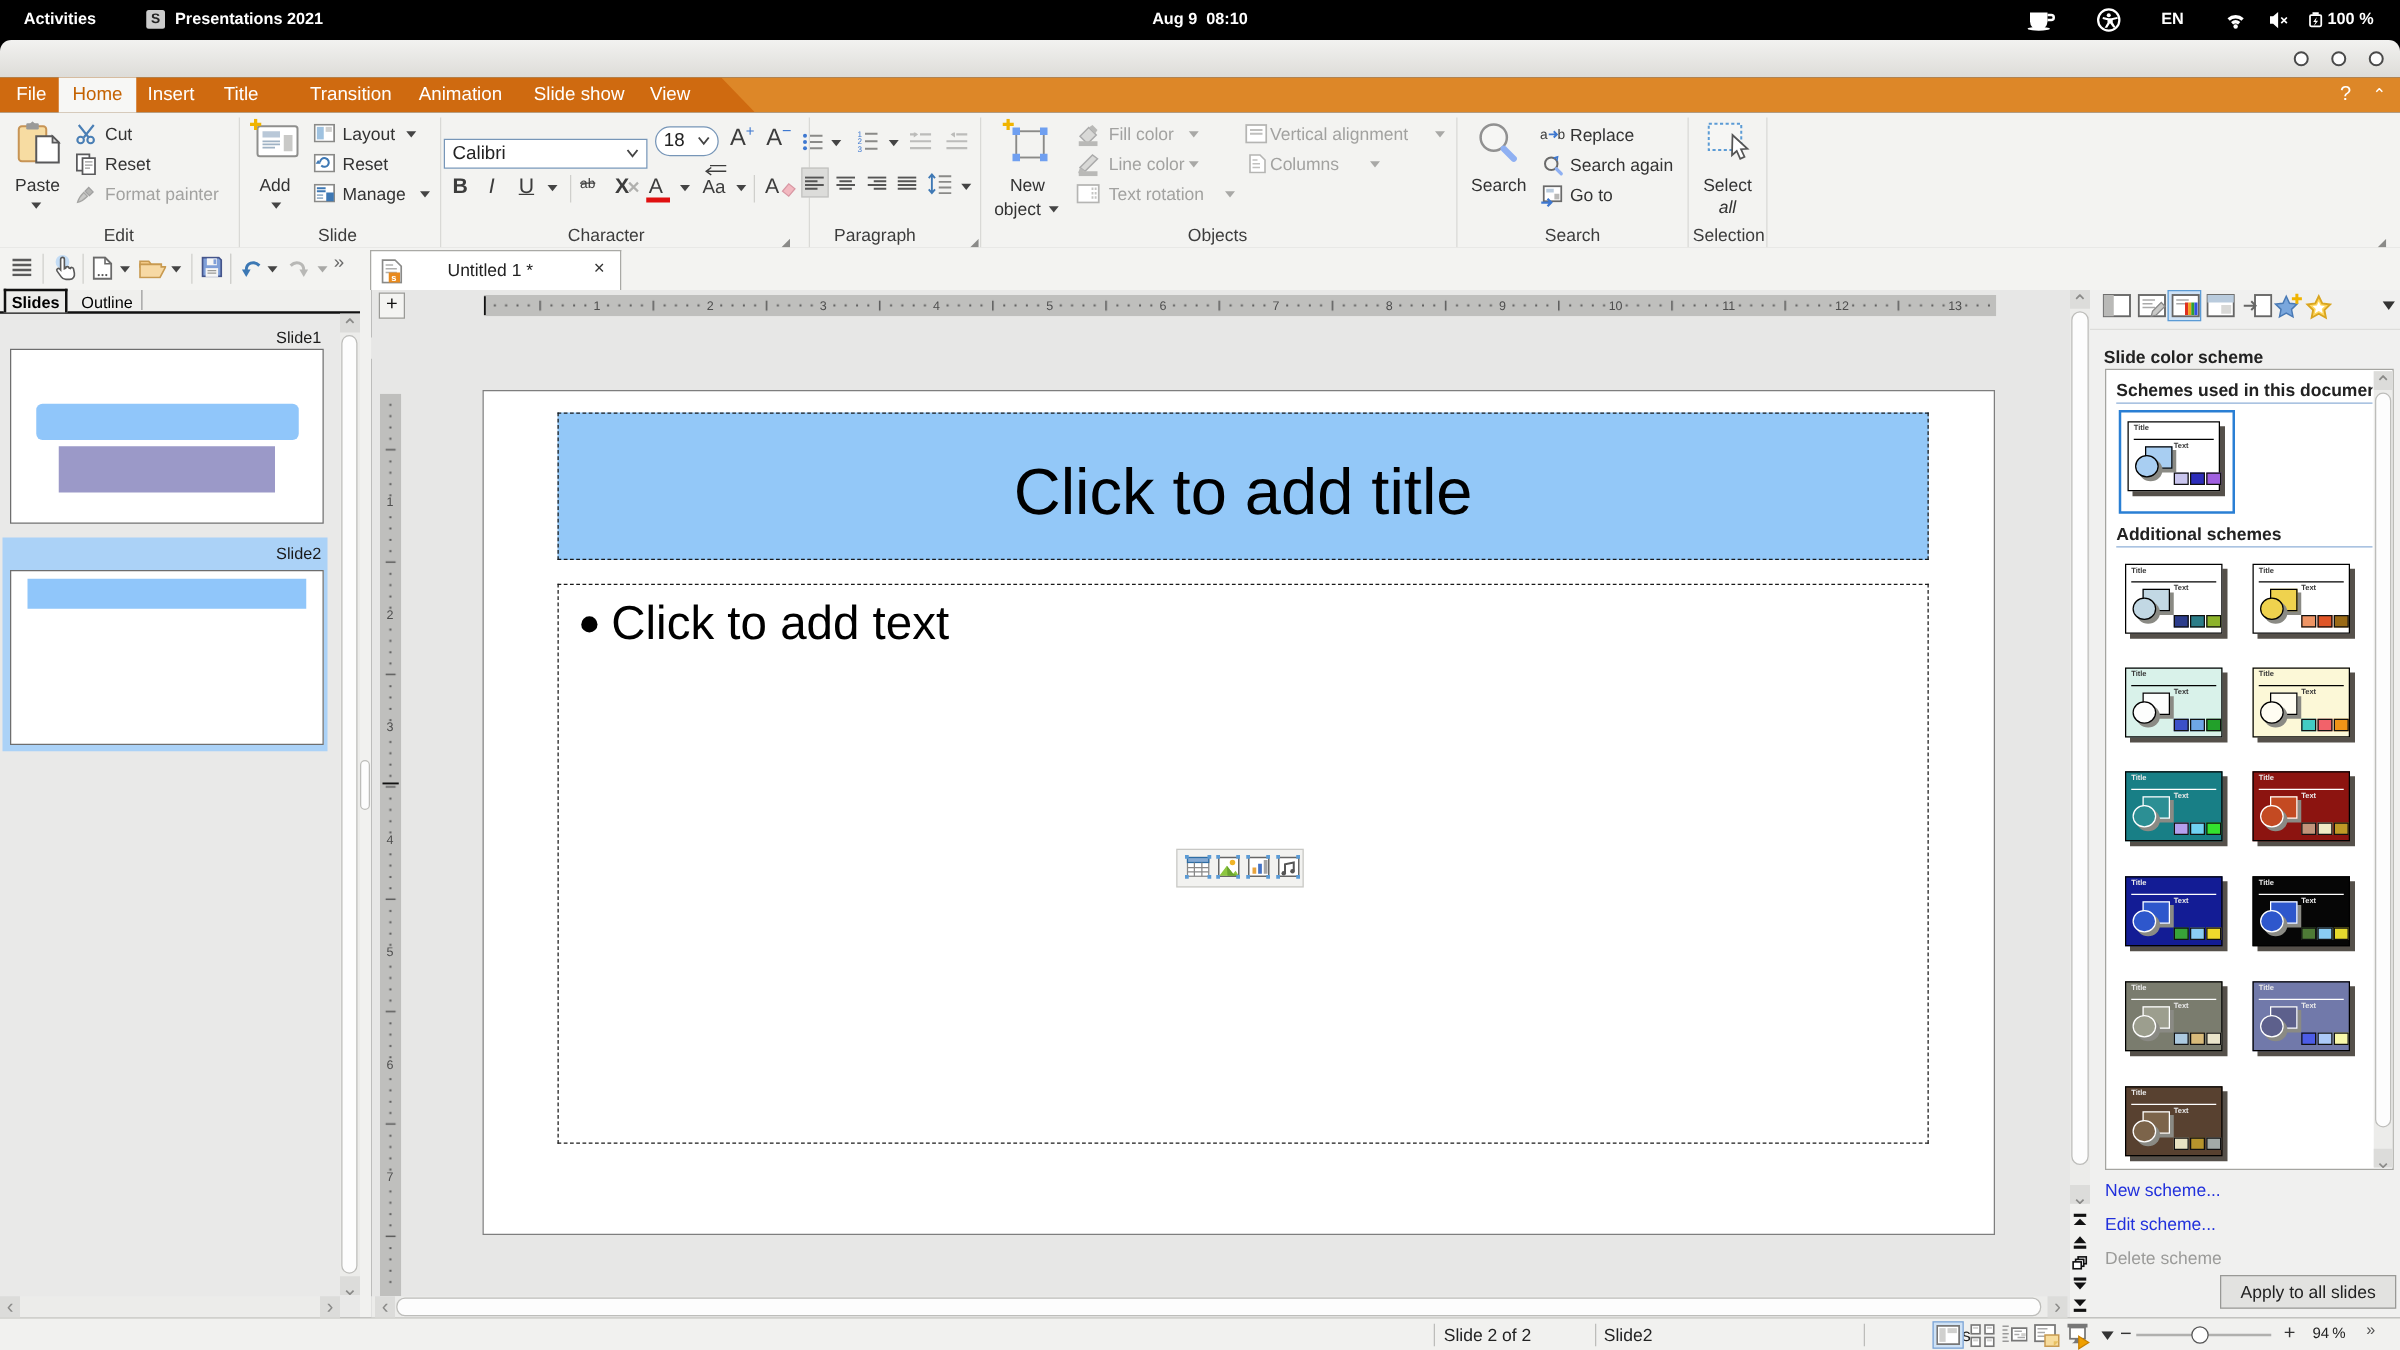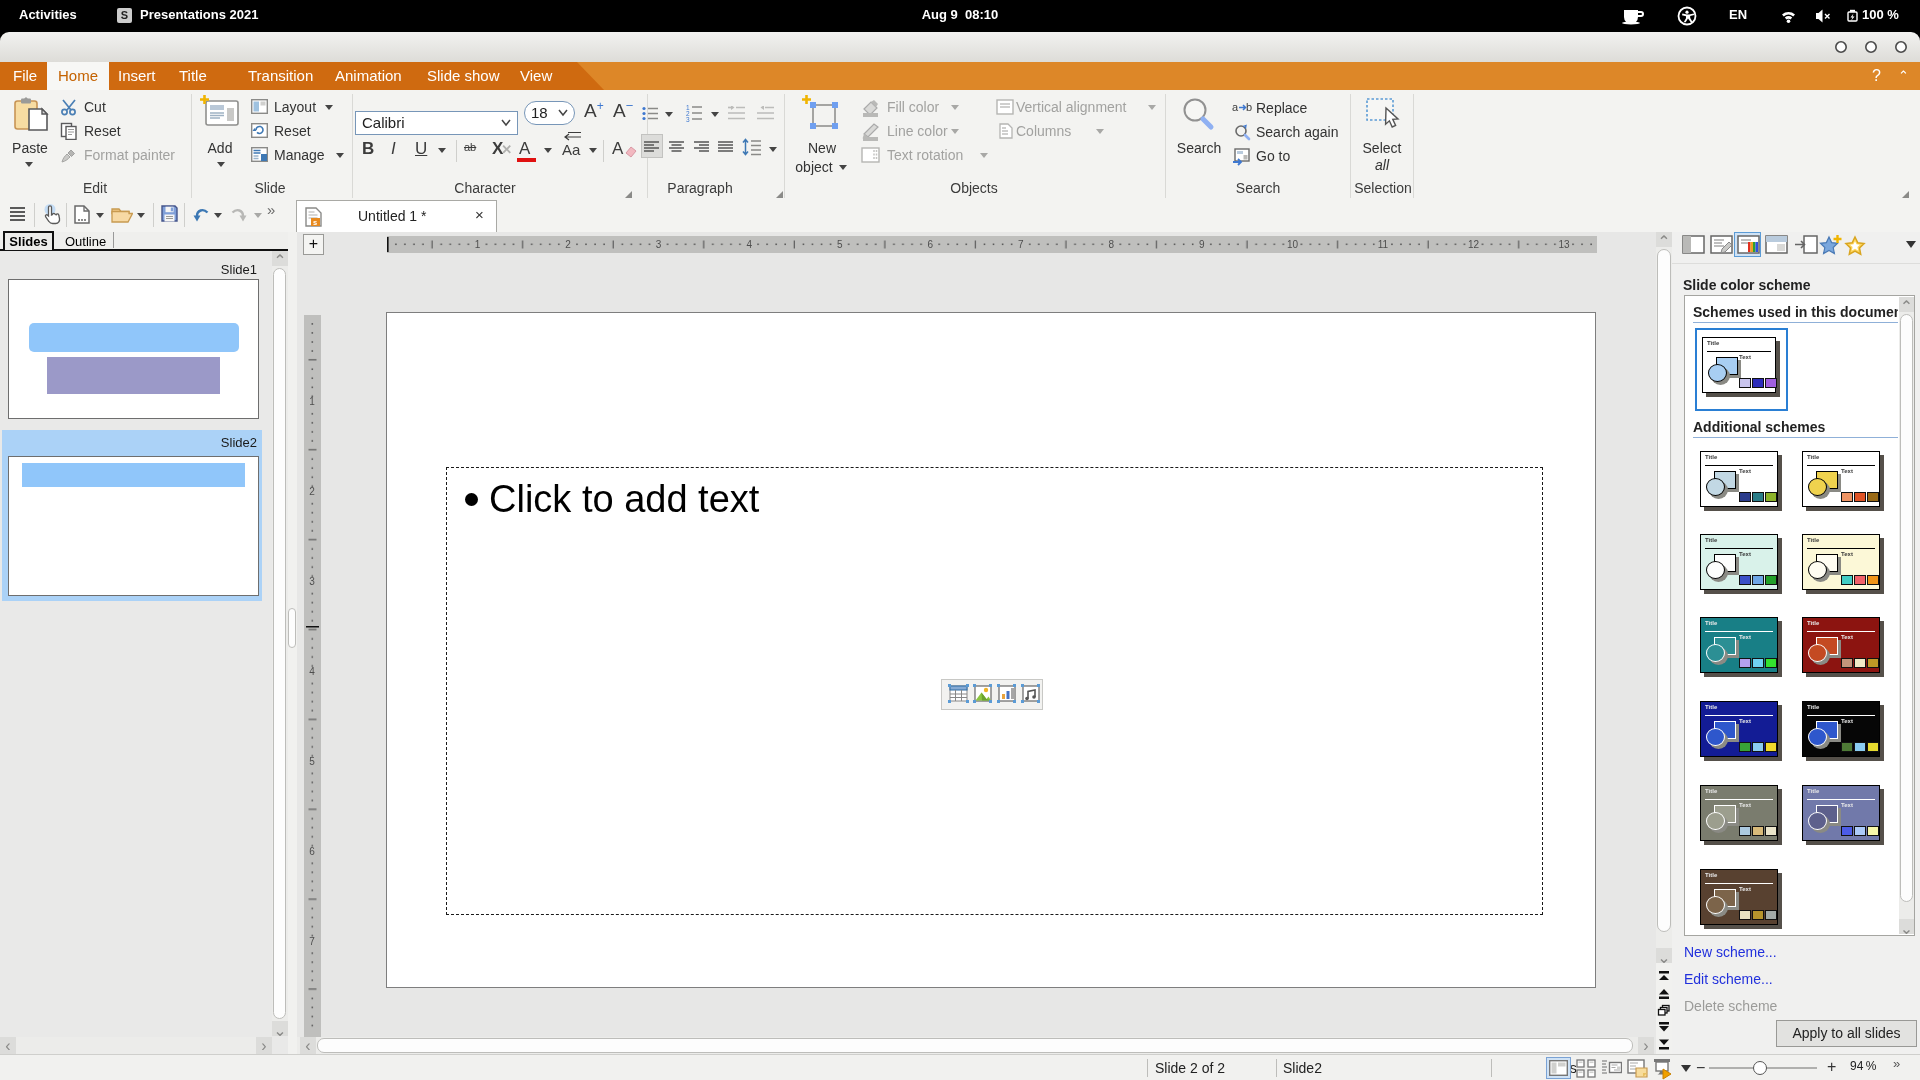--- a/index.html
+++ b/index.html
@@ -498,20 +498,23 @@
         <text x="8" y="180">2</text>
         <text x="8" y="270">3</text>
       <text x="8" y="360">4</text>
         <text x="8" y="450">5</text>
         <text x="8" y="540">6</text>
       <text x="8" y="630">7</text>
     </g>
     <rect x="2" y="311" width="13" height="1.5" fill="#111"></rect>
   </svg>
   <div id="slide">
+    <div class="ph" style="left:59px;top:17px;width:1097px;height:118px;background:#93c8f8;">
+      <div style="position:absolute;left:0;top:33px;width:100%;text-align:center;font-size:52px;color:#000;">Click to add title</div>
+    </div>
     <div class="ph" style="left:59px;top:154px;width:1097px;height:448px;">
       <div style="position:absolute;left:42px;top:10px;font-size:38px;color:#000;">Click to add text</div>
       <div style="position:absolute;left:18px;top:25px;width:13px;height:13px;background:#000;border-radius:50%;"></div>
 
       <div style="position:absolute;left:494px;top:211px;width:102px;height:31px;background:#f2f2f0;border:1px solid #c8c8c5;box-sizing:border-box;">
         <svg width="100" height="29" viewBox="0 0 100 29">
           <g>
             <rect x="8" y="6" width="17" height="15" fill="#fff" stroke="#888" stroke-width="1"></rect>
             <rect x="8" y="6" width="17" height="4" fill="#85aad4" stroke="#2e6da4" stroke-width="1"></rect>
             <path d="M8 14h17M8 17.5h17M13.5 10v11M19.5 10v11" stroke="#888" stroke-width="1" fill="none"></path>

